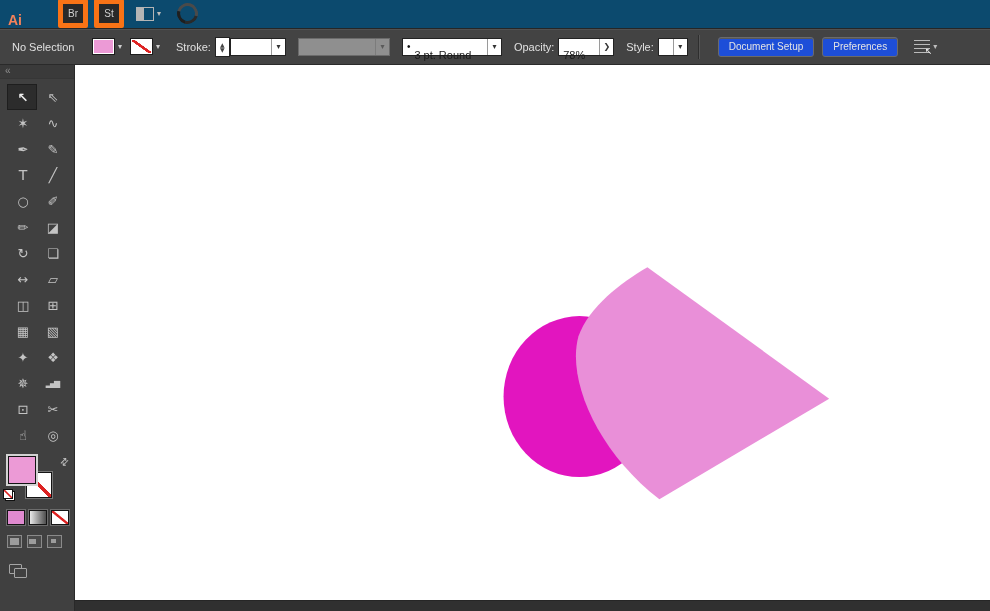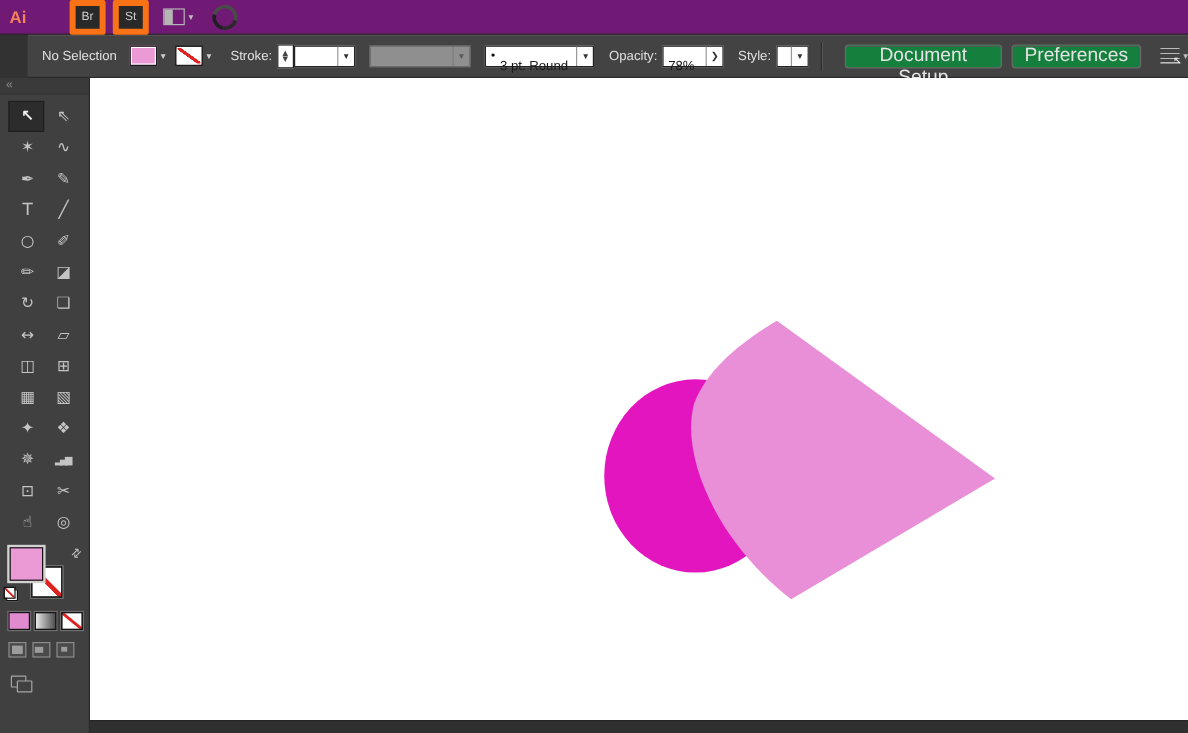--- a/index.html
+++ b/index.html
@@ -1,40 +1,40 @@
 <!DOCTYPE html>
 <html><head>
 <meta charset="utf-8">
 <style>
   html,body{margin:0;padding:0;background:#333;}
   .app{position:relative;width:990px;height:611px;overflow:hidden;
        font-family:"Liberation Sans",sans-serif;background:#323232;
        -webkit-font-smoothing:antialiased;}
 
   
-  .menubar{height:28px;background:#701a75;display:flex;align-items:center;
+  .menubar{height:28px;background:#0c4a6e;display:flex;align-items:flex-end;
            color:#d9d9d9;font-size:12px;border-bottom:1px solid #262626;}
   .logo{width:30px;text-align:center;font-weight:bold;font-size:14px;}
   .menu-items{display:flex;height:100%;align-items:center;}
   .menu-item{padding:0 11px;height:100%;display:flex;align-items:center;cursor:default;}
   .mb-right{display:flex;align-items:center;margin-left:28px;gap:6px;}
   .sq-btn{width:20px;height:19px;background:#292929;border:5px solid #f97316;border-radius:2px;
           color:#cfcfcf;font-size:10px;display:flex;align-items:center;justify-content:center;}
   .arrange{display:flex;align-items:center;gap:3px;margin-left:6px;}
   .arrange-icon{width:16px;height:12px;border:1px solid #b5b5b5;display:inline-block;position:relative;}
   .arrange-icon::before{content:"";position:absolute;left:0;top:0;width:7px;height:100%;background:#b5b5b5;}
   .chev{font-size:8px;color:#bdbdbd;font-family:"DejaVu Sans",sans-serif;}
   .swirl{width:15px;height:15px;border-radius:50%;margin-left:10px;
          border:3px solid #4a4a4a;border-left-color:#1f1f1f;border-bottom-color:#2a2a2a;
          transform:rotate(-30deg);}
 
   
   .controlbar{height:35px;background:#434343;border-bottom:1px solid #2a2a2a;
               box-shadow:inset 0 1px 0 #515151;display:flex;align-items:center;
-              padding-left:12px;font-size:11px;color:#e0e0e0;margin-left:23px;}
+              padding-left:12px;font-size:11px;color:#e0e0e0;}
   .cb-label{white-space:nowrap;}
   .status{width:80px;}
   .swatch-group{display:flex;align-items:center;margin-right:8px;}
   .swatch{width:21px;height:15px;border:1px solid #1c1c1c;box-shadow:inset 0 0 0 1px #fff;display:inline-block;}
   .swatch.none{background:linear-gradient(to top right,#fff 44%,#d22 45%,#d22 55%,#fff 56%);}
   .sw-chev{font-size:8px;color:#cfcfcf;margin-left:3px;font-family:"DejaVu Sans",sans-serif;}
   .lbl-stroke{margin-left:8px;margin-right:4px;}
   .spinner{width:13px;height:18px;background:#fff;border:1px solid #222;display:flex;flex-direction:column;
            align-items:center;justify-content:center;line-height:5px;color:#444;font-size:6px;
            font-family:"DejaVu Sans",sans-serif;}
@@ -43,22 +43,22 @@
   .combo-dot{display:flex;align-items:center;padding-left:4px;color:#111;font-size:10px;}
   .combo-arrow{width:13px;display:flex;align-items:center;justify-content:center;border-left:1px solid #9a9a9a;
                color:#333;font-size:8px;font-family:"DejaVu Sans",sans-serif;}
   .w56{width:56px;} .w92{width:92px;margin-left:12px;} .w100{width:100px;margin-left:12px;}
   .w30{width:30px;}
   .combo.disabled{background:#8f8f8f;border-color:#6b6b6b;}
   .combo.disabled .combo-arrow{border-left-color:#7c7c7c;color:#5a5a5a;}
   .lbl-op{margin-left:12px;margin-right:4px;}
   .lbl-style{margin-left:12px;margin-right:4px;}
   .vsep{width:1px;height:24px;background:#2e2e2e;border-right:1px solid #565656;margin:0 10px;}
-  .cb-btn{height:20px;padding:0 10px;margin-left:8px;background:#15803d;border:1px solid #6a6a6a;
-          border-radius:3px;color:#e4e4e4;font-size:16px;font-family:"Liberation Sans",sans-serif;
+  .cb-btn{height:20px;padding:0 10px;margin-left:8px;background:#1d4ed8;border:1px solid #6a6a6a;
+          border-radius:3px;color:#e4e4e4;font-size:10px;font-family:"Liberation Sans",sans-serif;
           box-shadow:inset 0 1px 0 #585858;}
   .ws-group{display:flex;align-items:center;gap:3px;margin-left:16px;}
   .ws-icon{position:relative;width:16px;height:13px;display:inline-block;
            background:repeating-linear-gradient(#bbb 0 1px,transparent 1px 4px);}
   .ws-cursor{position:absolute;right:-2px;bottom:-3px;font-size:9px;color:#eee;
              font-family:"DejaVu Sans",sans-serif;}
 
   
   .workspace-row{display:flex;height:547px;}
   .toolbar-col{width:74px;background:#404040;border-right:1px solid #292929;flex:none;

